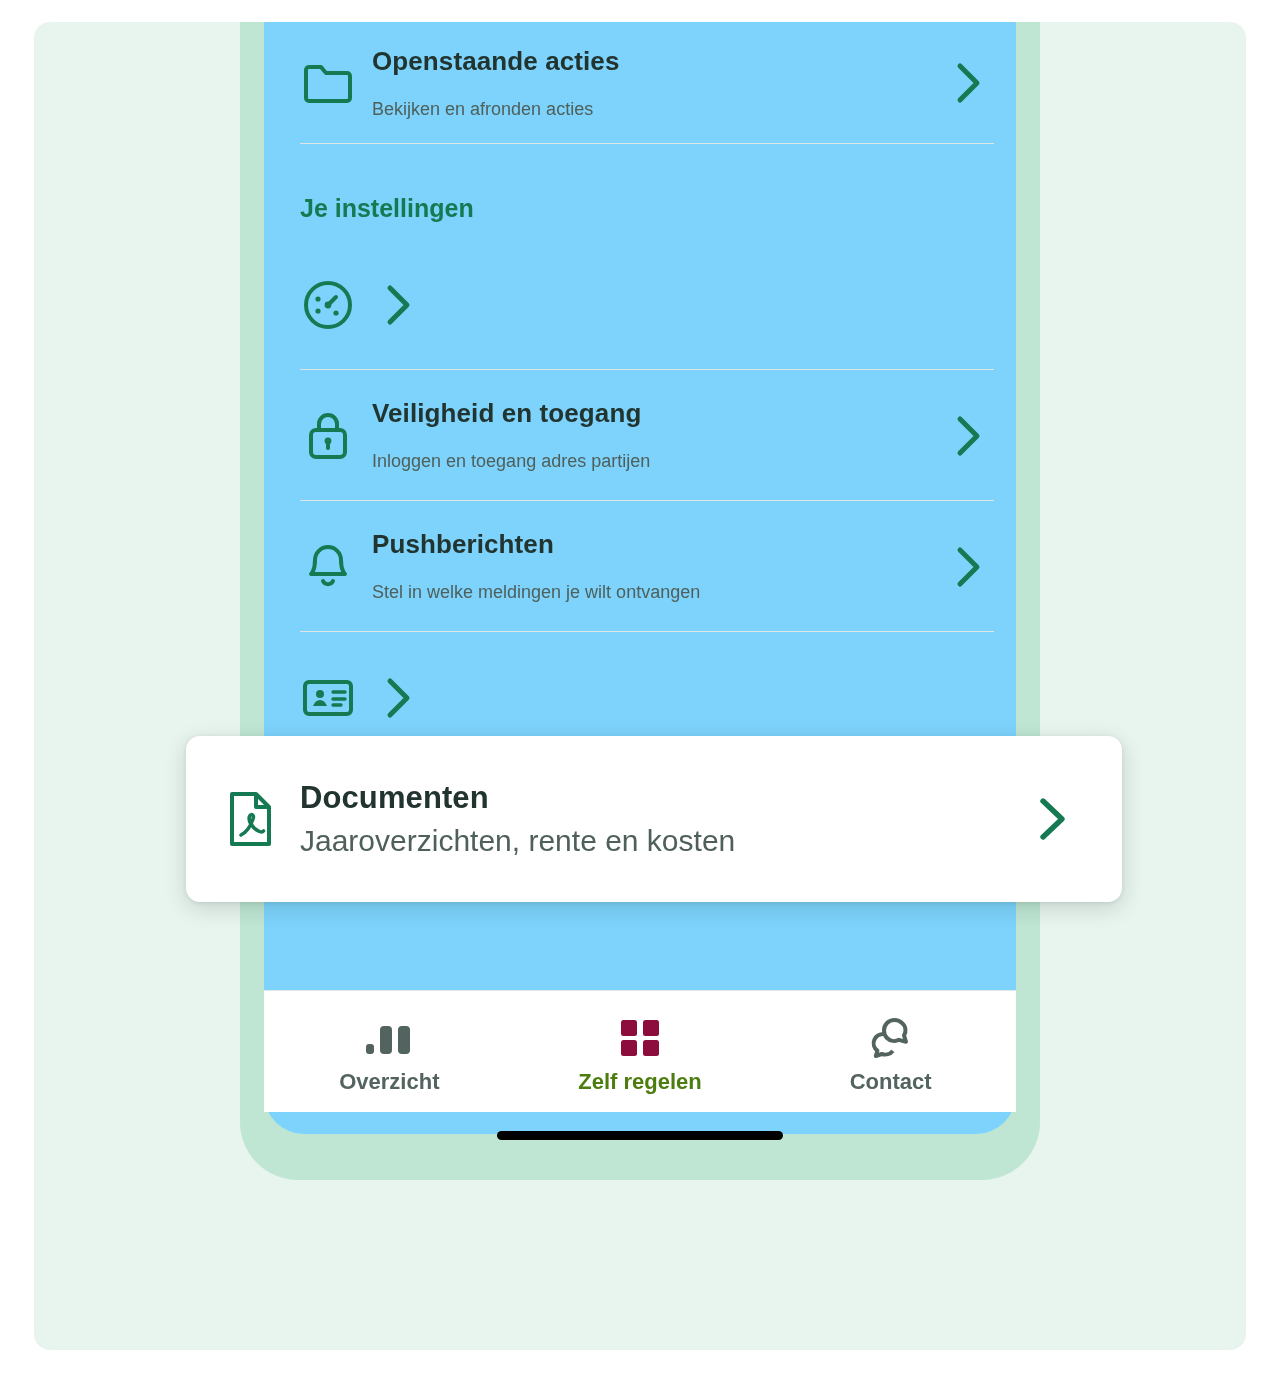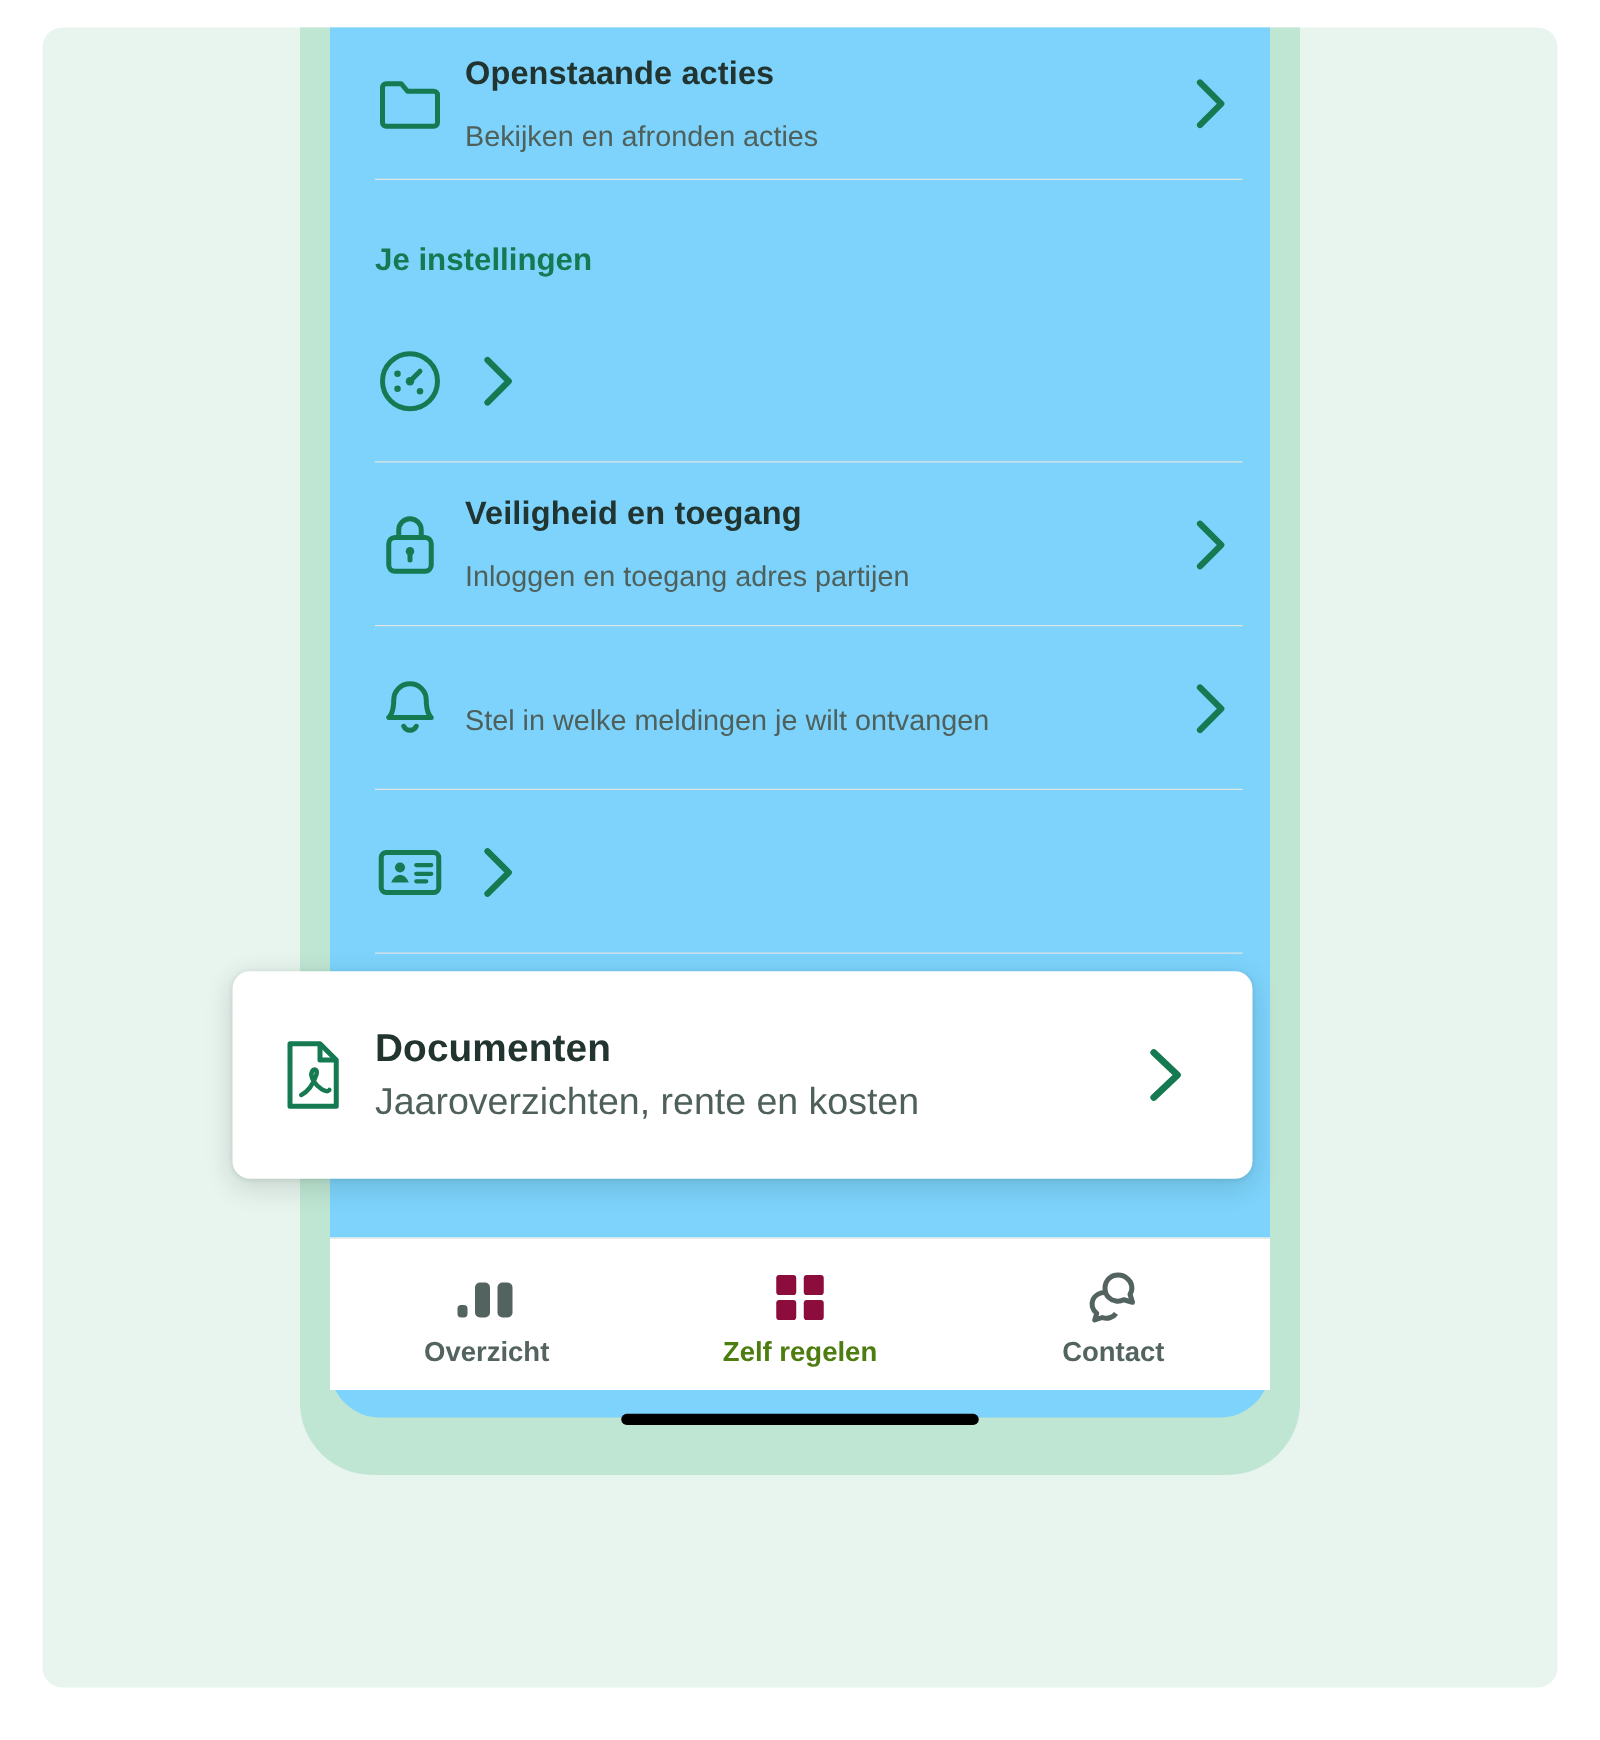--- a/index.html
+++ b/index.html
@@ -81,21 +81,21 @@
     min-width: 0;
   }
   .row-title {
     font-size: 26px;
     font-weight: bold;
     color: #22342f;
     letter-spacing: 0.1px;
     line-height: 1.22;
   }
   .row-sub {
-    font-size: 23px;
+    font-size: 18px;
     color: #4f605b;
     margin-top: 21px;
     line-height: 1.2;
   }
   .chev {
     width: 40px;
     min-width: 40px;
     display: flex;
     align-items: center;
     justify-content: flex-end;
@@ -115,22 +115,22 @@
     font-size: 25px;
     font-weight: bold;
     color: #157a52;
     box-sizing: border-box;
   }
 
   
   .highlight-card {
     position: absolute;
     left: 186px;
-    top: 777px;
-    width: 816px;
+    top: 736px;
+    width: 936px;
     height: 166px;
     background: #ffffff;
     border-radius: 14px;
     box-shadow: 0 6px 22px rgba(20, 50, 40, 0.16), 0 1px 4px rgba(20,50,40,0.10);
     display: flex;
     align-items: center;
     padding: 0 54px 0 34px;
     box-sizing: border-box;
   }
   .highlight-card .row-icon {
@@ -264,20 +264,21 @@
     </div>
 
     <div class="row">
       <div class="row-icon">
         <svg width="48" height="54" viewBox="0 0 48 54" fill="none">
           <path d="M24 7c-7.2 0-13 5.8-13 13 0 11-4 14-4 14h34s-4-3-4-14c0-7.2-5.8-13-13-13z" stroke="#157a52" stroke-width="4" stroke-linejoin="round"></path>
           <path d="M19 41a5.5 5.5 0 0 0 10 0" stroke="#157a52" stroke-width="4" stroke-linecap="round"></path>
         </svg>
       </div>
       <div class="row-text">
+        <div class="row-title">Pushberichten</div>
         <div class="row-sub">Stel in welke meldingen je wilt ontvangen</div>
       </div>
       <div class="chev">
         <svg width="26" height="42" viewBox="0 0 26 42" fill="none">
           <path d="M4 4l17 17L4 38" stroke="#157a52" stroke-width="5" stroke-linecap="round" stroke-linejoin="round"></path>
         </svg>
       </div>
       <div class="divider"></div>
     </div>
 

